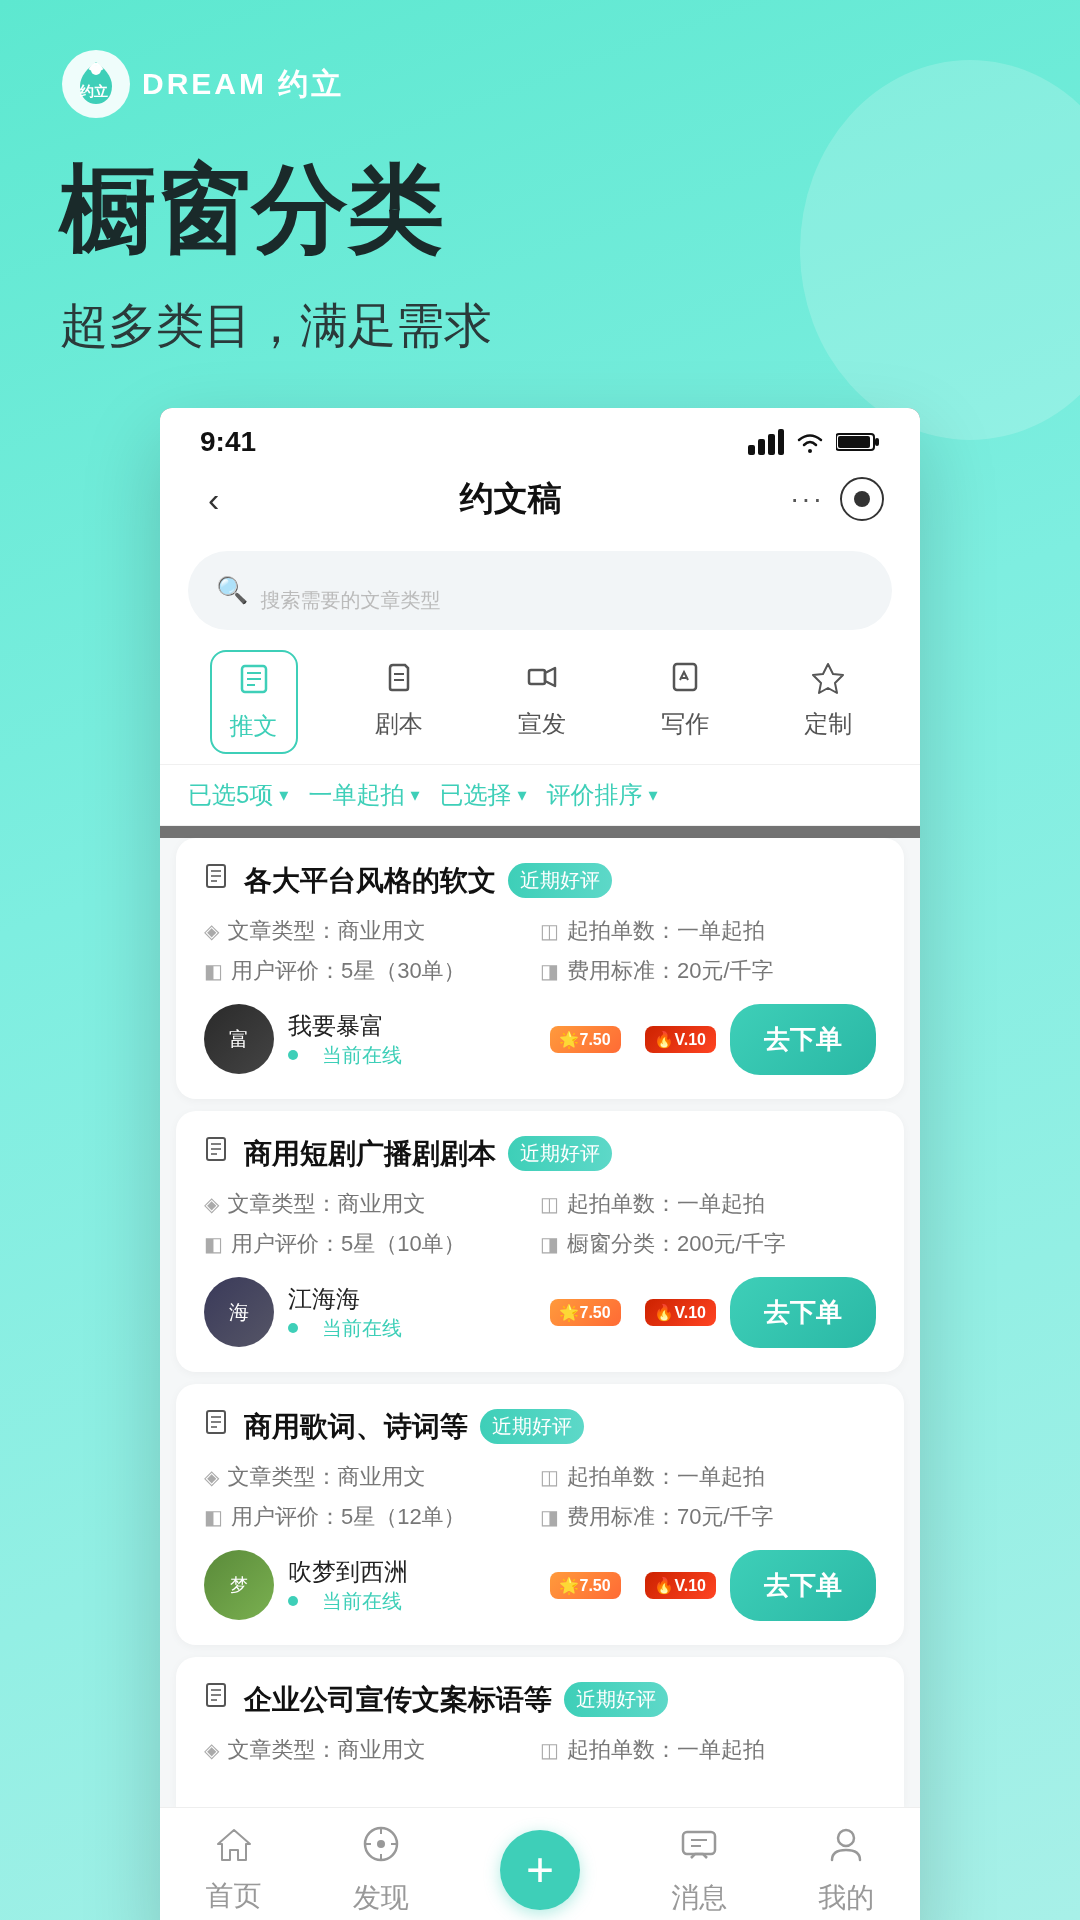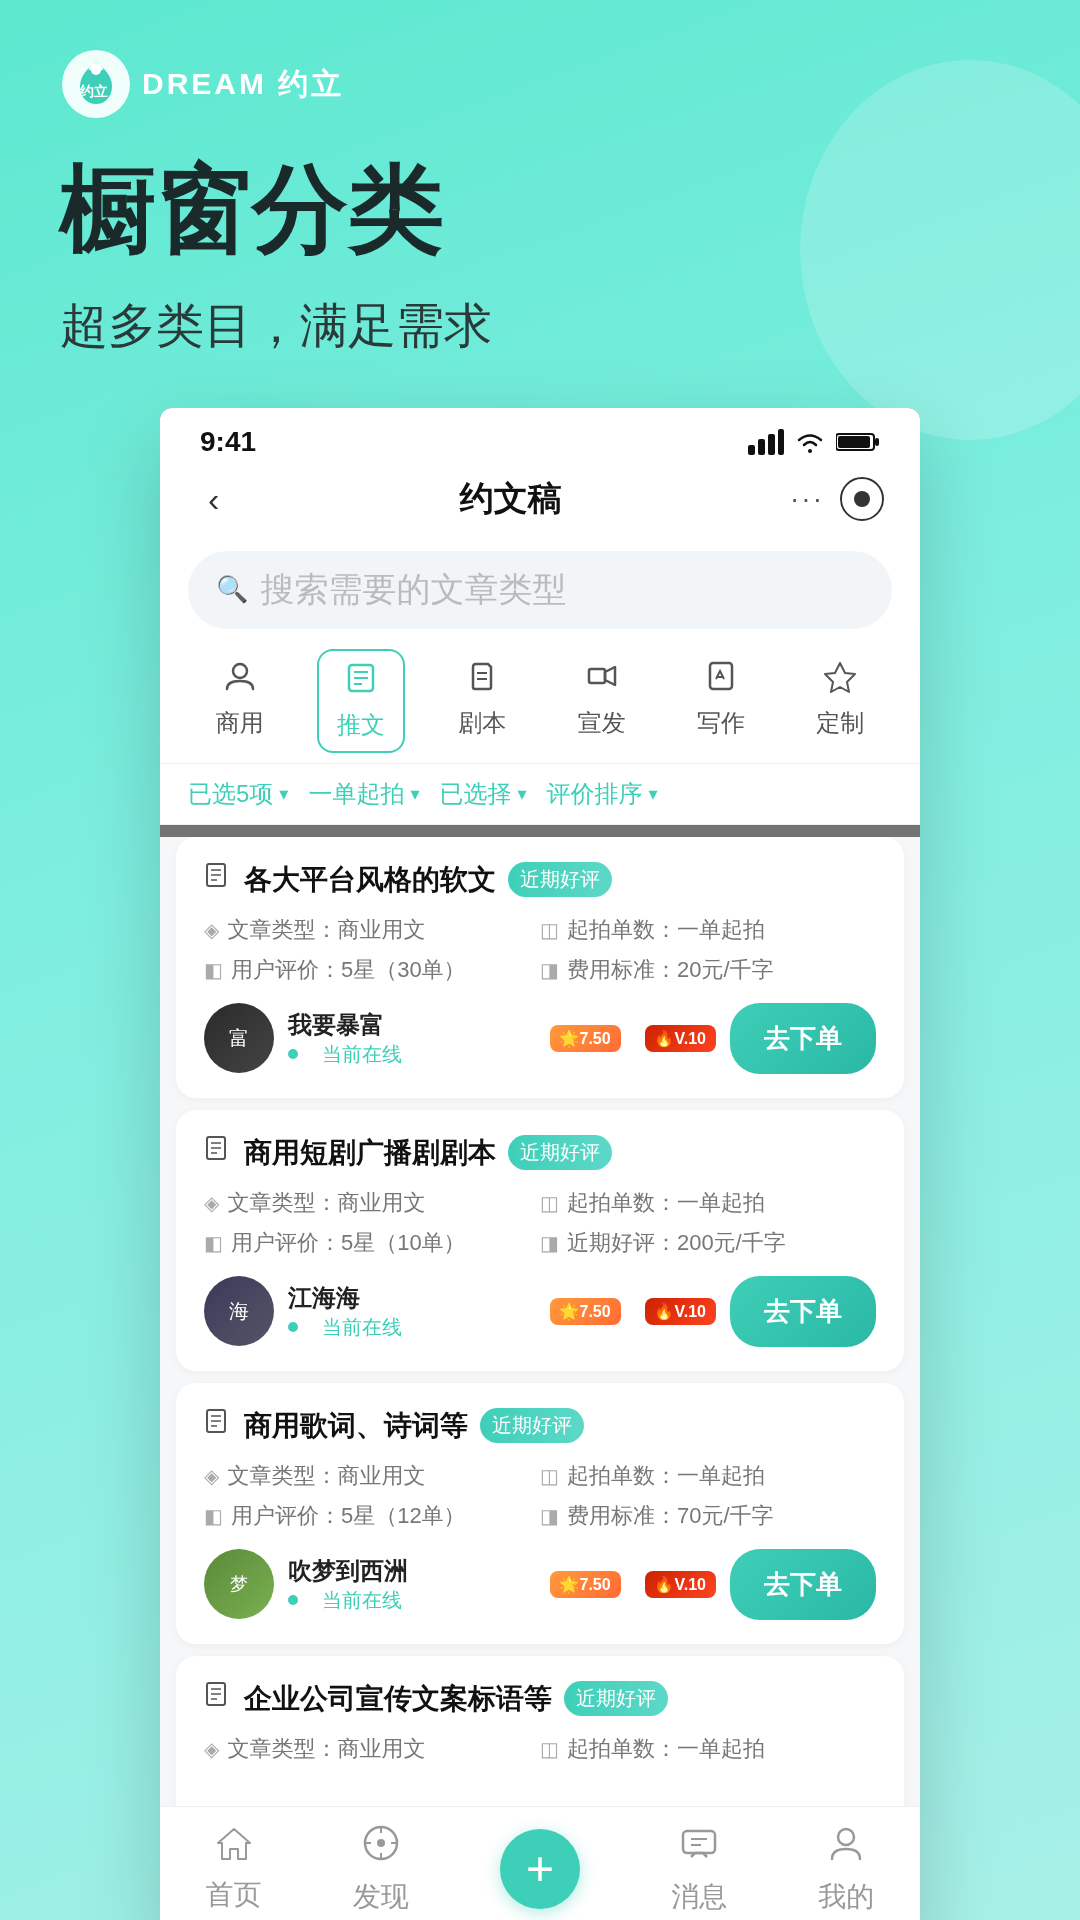--- a/index.html
+++ b/index.html
@@ -276,21 +276,21 @@
       border-radius: 50%;
       background: #ddd;
       overflow: hidden;
       flex-shrink: 0;
     }
     .seller-info {
       flex: 1;
     }
     .seller-name {
       font-size: 24px;
-      font-weight: 700;
+      font-weight: 400;
       color: #222;
     }
     .seller-online {
       display: flex;
       align-items: center;
       gap: 24px;
       font-size: 20px;
       color: #3ecfb8;
     }
     .online-dot {
@@ -448,34 +448,25 @@
         <span class="nav-dots">···</span>
         <div class="nav-record">
           <div class="nav-record-inner"></div>
         </div>
       </div>
     </div>
 
     <div class="search-wrap">
       <div class="search-bar">
         <span class="search-icon-char">🔍</span>
-        <span style="font-size:34px;color:#bbb;">搜索需要的文章类型</span>
+        <span style="font-size:20px;color:#bbb;margin-top:20px;">搜索需要的文章类型</span>
       </div>
     </div>
 
     <div class="cat-tabs">
-      <div class="cat-tab">
-        <span class="cat-tab-icon">
-          <svg width="34" height="34" viewBox="0 0 34 34">
-              <circle cx="17" cy="12" r="7" stroke="#555" stroke-width="2.5" fill="none"></circle>
-              <path d="M4 30 Q4 22 17 22 Q30 22 30 30" stroke="#555" stroke-width="2.5" fill="none" stroke-linecap="round"></path>
-            </svg>
-        </span>
-        <span class="cat-tab-label">商用</span>
-      </div>
       <div class="cat-tab active">
         <span class="cat-tab-icon">
           <svg width="34" height="34" viewBox="0 0 34 34">
               <rect x="5" y="4" width="24" height="26" rx="3" stroke="#3ecfb8" stroke-width="2.5" fill="none"></rect>
               <line x1="10" y1="11" x2="24" y2="11" stroke="#3ecfb8" stroke-width="2"></line>
               <line x1="10" y1="17" x2="24" y2="17" stroke="#3ecfb8" stroke-width="2"></line>
               <line x1="10" y1="23" x2="18" y2="23" stroke="#3ecfb8" stroke-width="2"></line>
             </svg>
         </span>
         <span class="cat-tab-label">推文</span>
@@ -615,21 +606,21 @@
           <div class="card-meta-item">
             <span class="meta-icon">◫</span>
             <span>起拍单数：一单起拍</span>
           </div>
           <div class="card-meta-item">
             <span class="meta-icon">◧</span>
             <span>用户评价：5星（10单）</span>
           </div>
           <div class="card-meta-item">
             <span class="meta-icon">◨</span>
-            <span>近期好评：200元/千字</span>
+            <span>橱窗分类：200元/千字</span>
           </div>
         </div>
         <div class="card-seller">
           <div class="avatar-jianghai seller-avatar">海</div>
           <div class="seller-info">
             <div class="seller-name">江海海</div>
             <div class="seller-online">
               <div class="online-dot"></div>
               <span>当前在线</span>
             </div>

